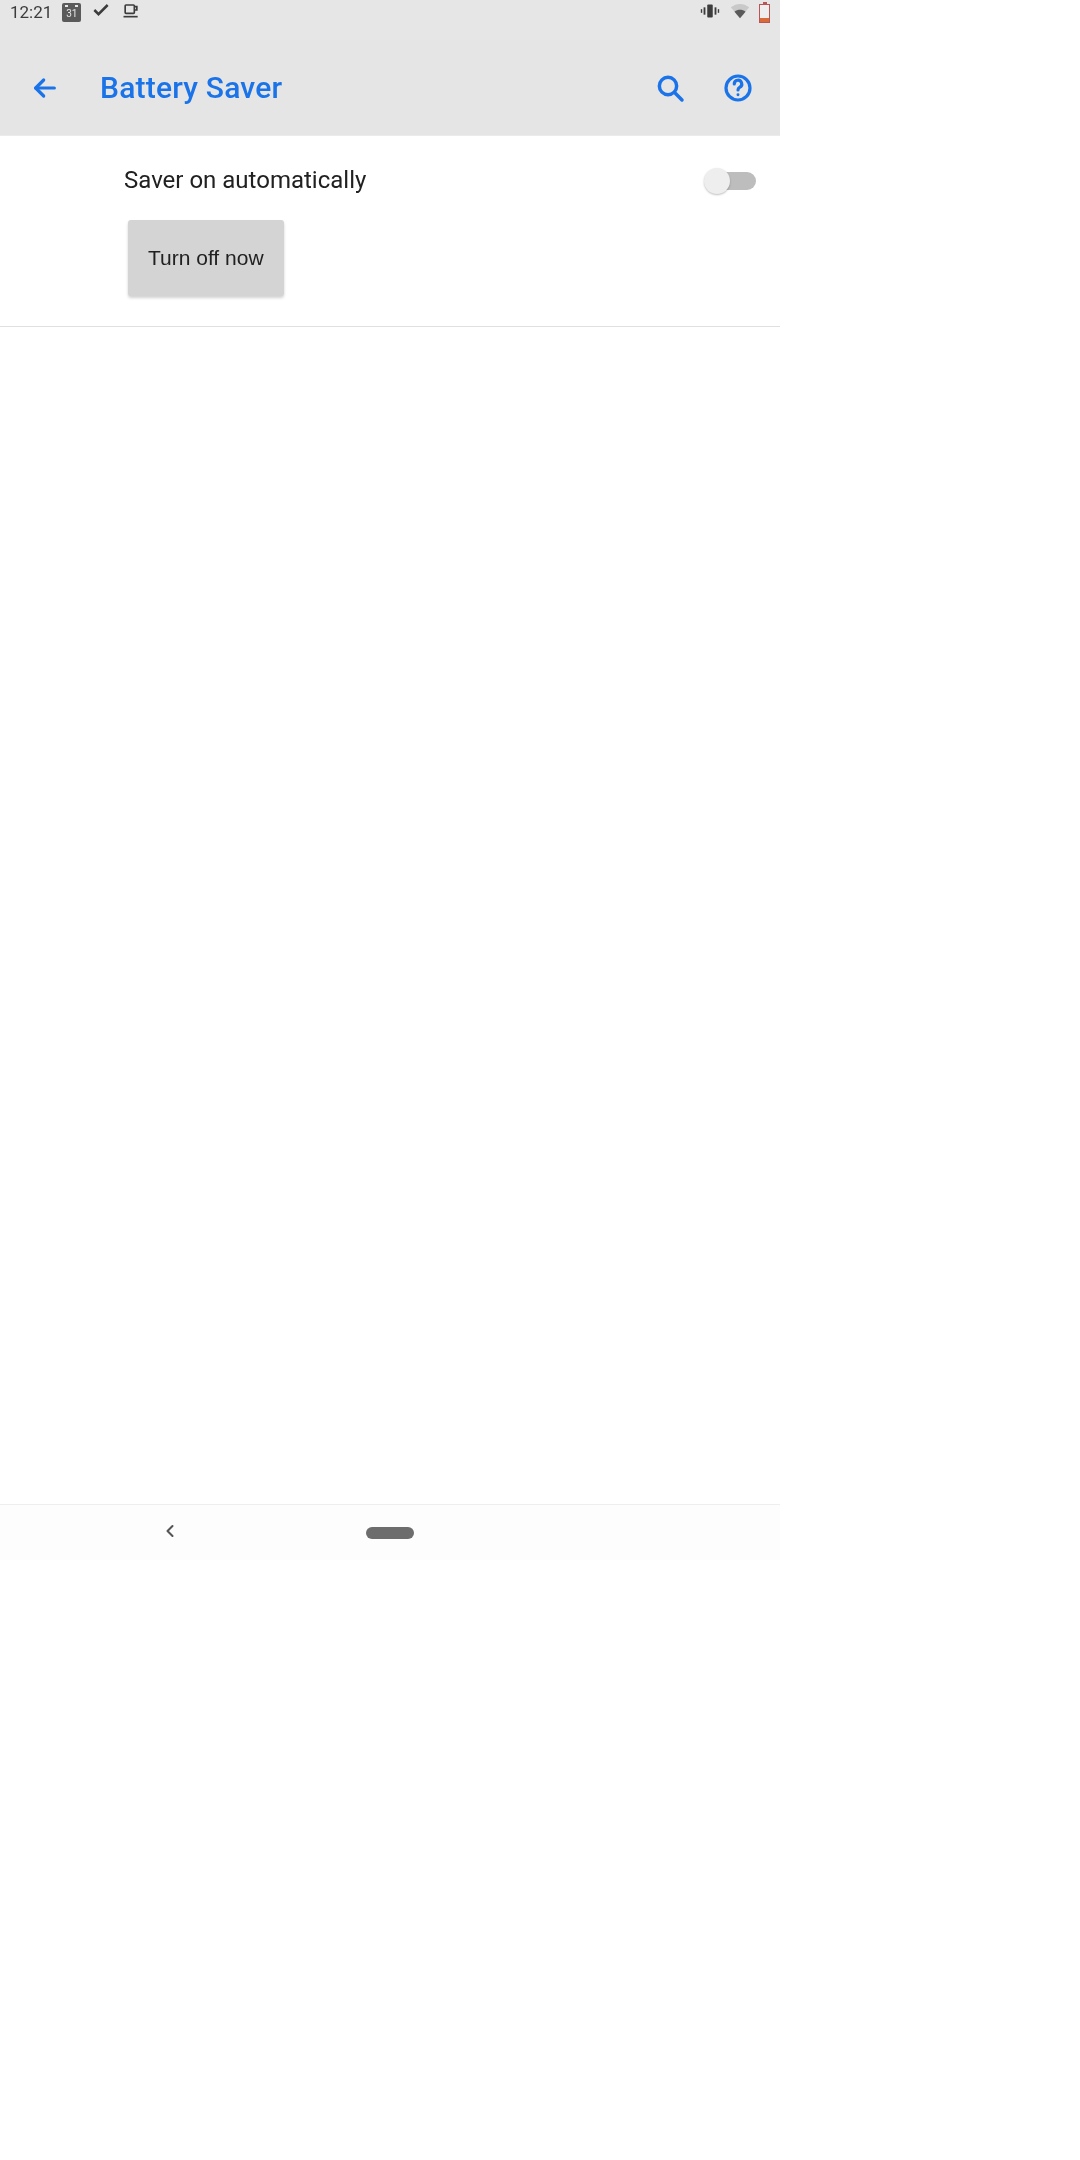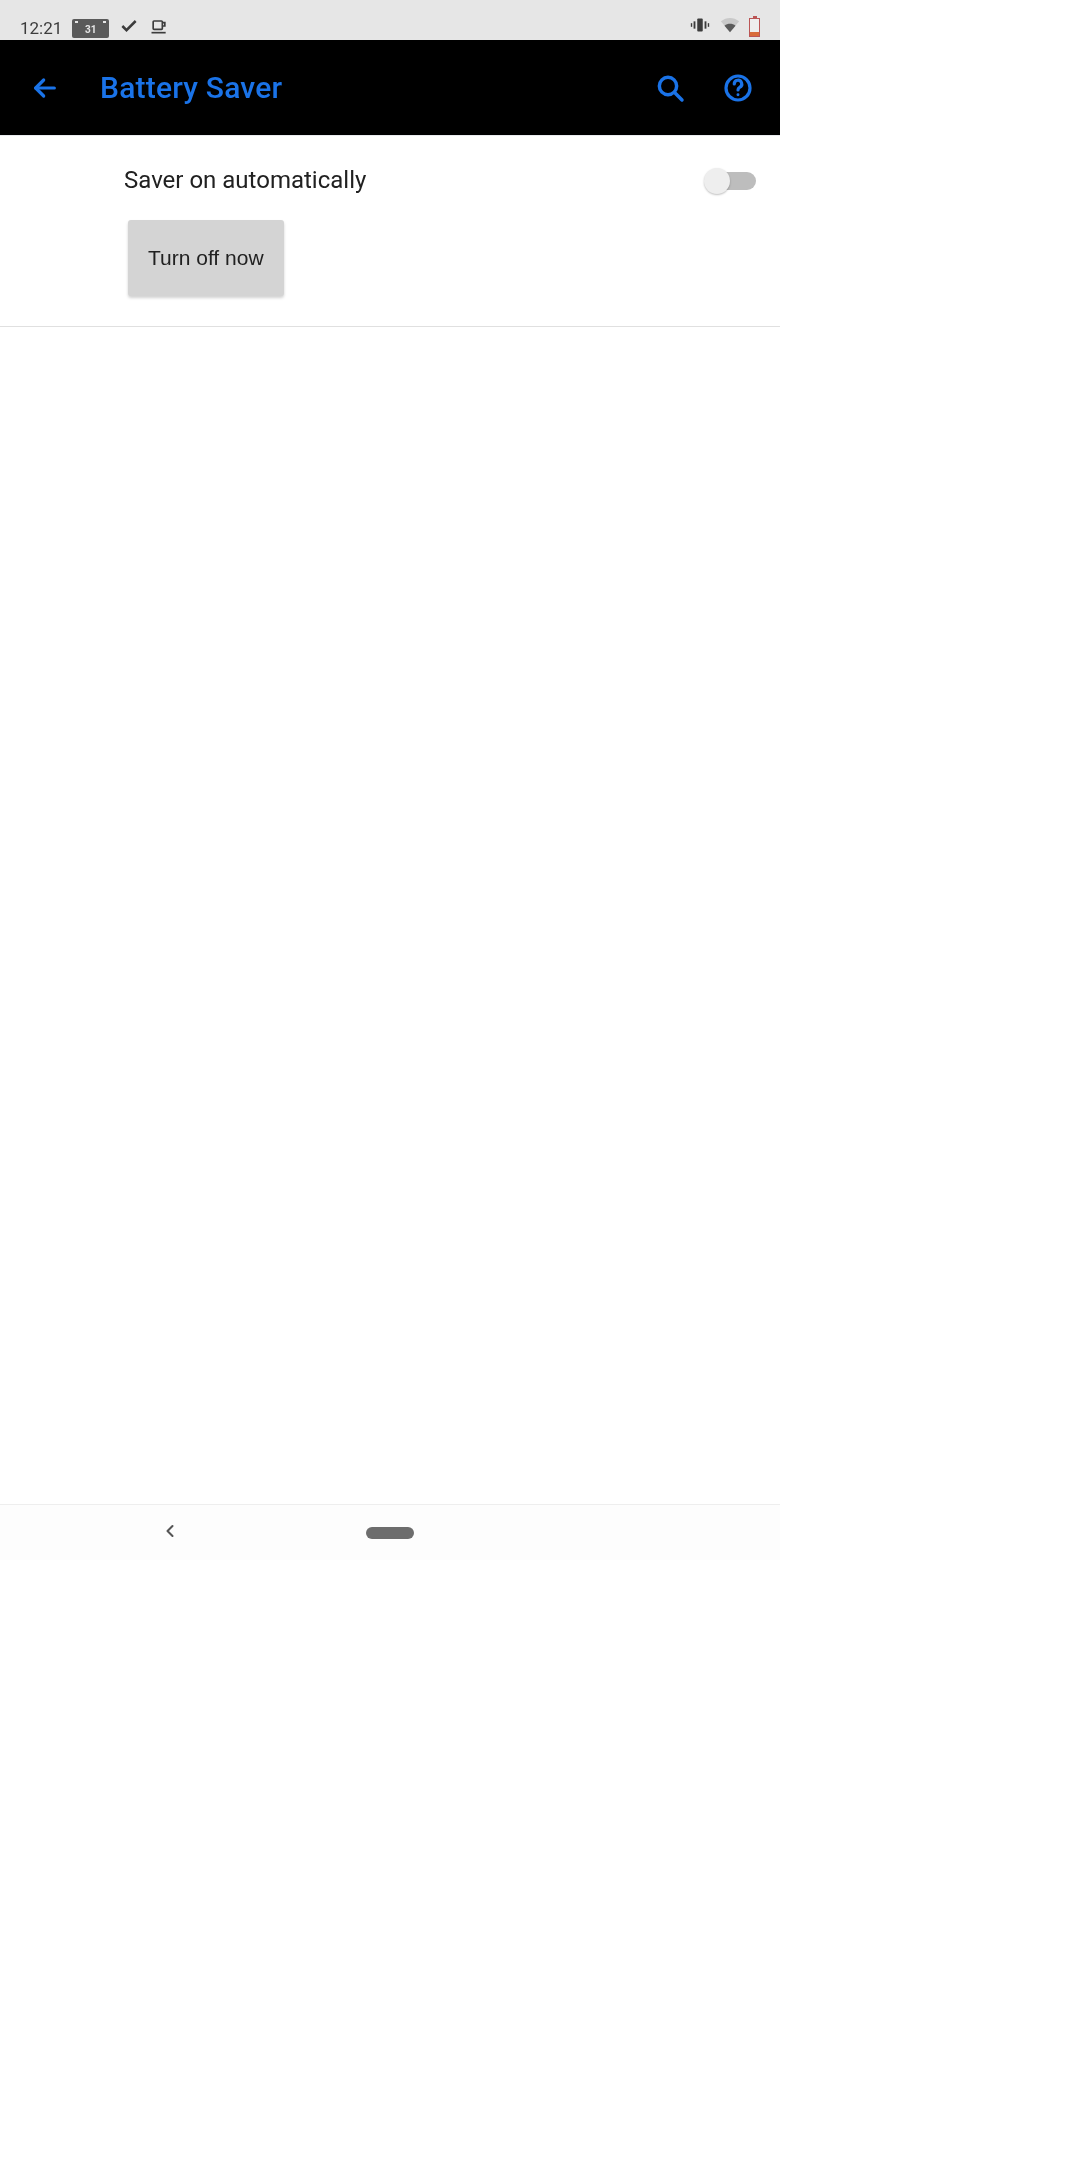--- a/index.html
+++ b/index.html
@@ -11,31 +11,31 @@
       display: flex;
       flex-direction: column;
       overflow: hidden;
     }
 
     
     .status-bar {
       height: 40px;
       background: #e6e6e6;
       display: flex;
-      align-items: flex-end;
-      padding: 0 20px;
+      align-items: flex-start;
+      padding: 0 10px;
       font-size: 17px;
       color: #3c3c3c;
     }
     .status-left { display: flex; align-items: center; gap: 10px; }
     .status-right { margin-left: auto; display: flex; align-items: center; gap: 8px; }
     .calendar-icon {
-      width: 37px; height: 19px; background: #5a5a5a; border-radius: 2px;
+      width: 19px; height: 19px; background: #5a5a5a; border-radius: 2px;
       display:flex; align-items:center; justify-content:center;
-      color:#e6e6e6; font-size:10px; font-weight:bold;
+      color:#e6e6e6; font-size:10px; font-weight:normal;
       position:relative;
     }
     .calendar-icon::before{
       content:""; position:absolute; top:2px; left:3px; width:3px; height:2px; background:#e6e6e6;
     }
     .calendar-icon::after{
       content:""; position:absolute; top:2px; right:3px; width:3px; height:2px; background:#e6e6e6;
     }
     .check-icon svg { width:20px; height:20px; }
     .cup-icon svg { width:20px; height:20px; }
@@ -47,21 +47,21 @@
     .battery-icon::before{
       content:""; position:absolute; top:-3px; left:3px; width:4px; height:2px; background:#b55;
     }
     .battery-icon::after{
       content:""; position:absolute; bottom:0; left:0; right:0; height:20%; background:#d86b3a;
     }
 
     
     .app-bar {
       height: 96px;
-      background: #000000;
+      background: #e5e5e5;
       display: flex;
       align-items: center;
       padding: 0 16px;
       border-bottom: 1px solid #e9ecef;
     }
     .back-btn {
       width: 58px; height: 58px;
       display:flex; align-items:center; justify-content:center;
       color:#1a73e8;
     }

